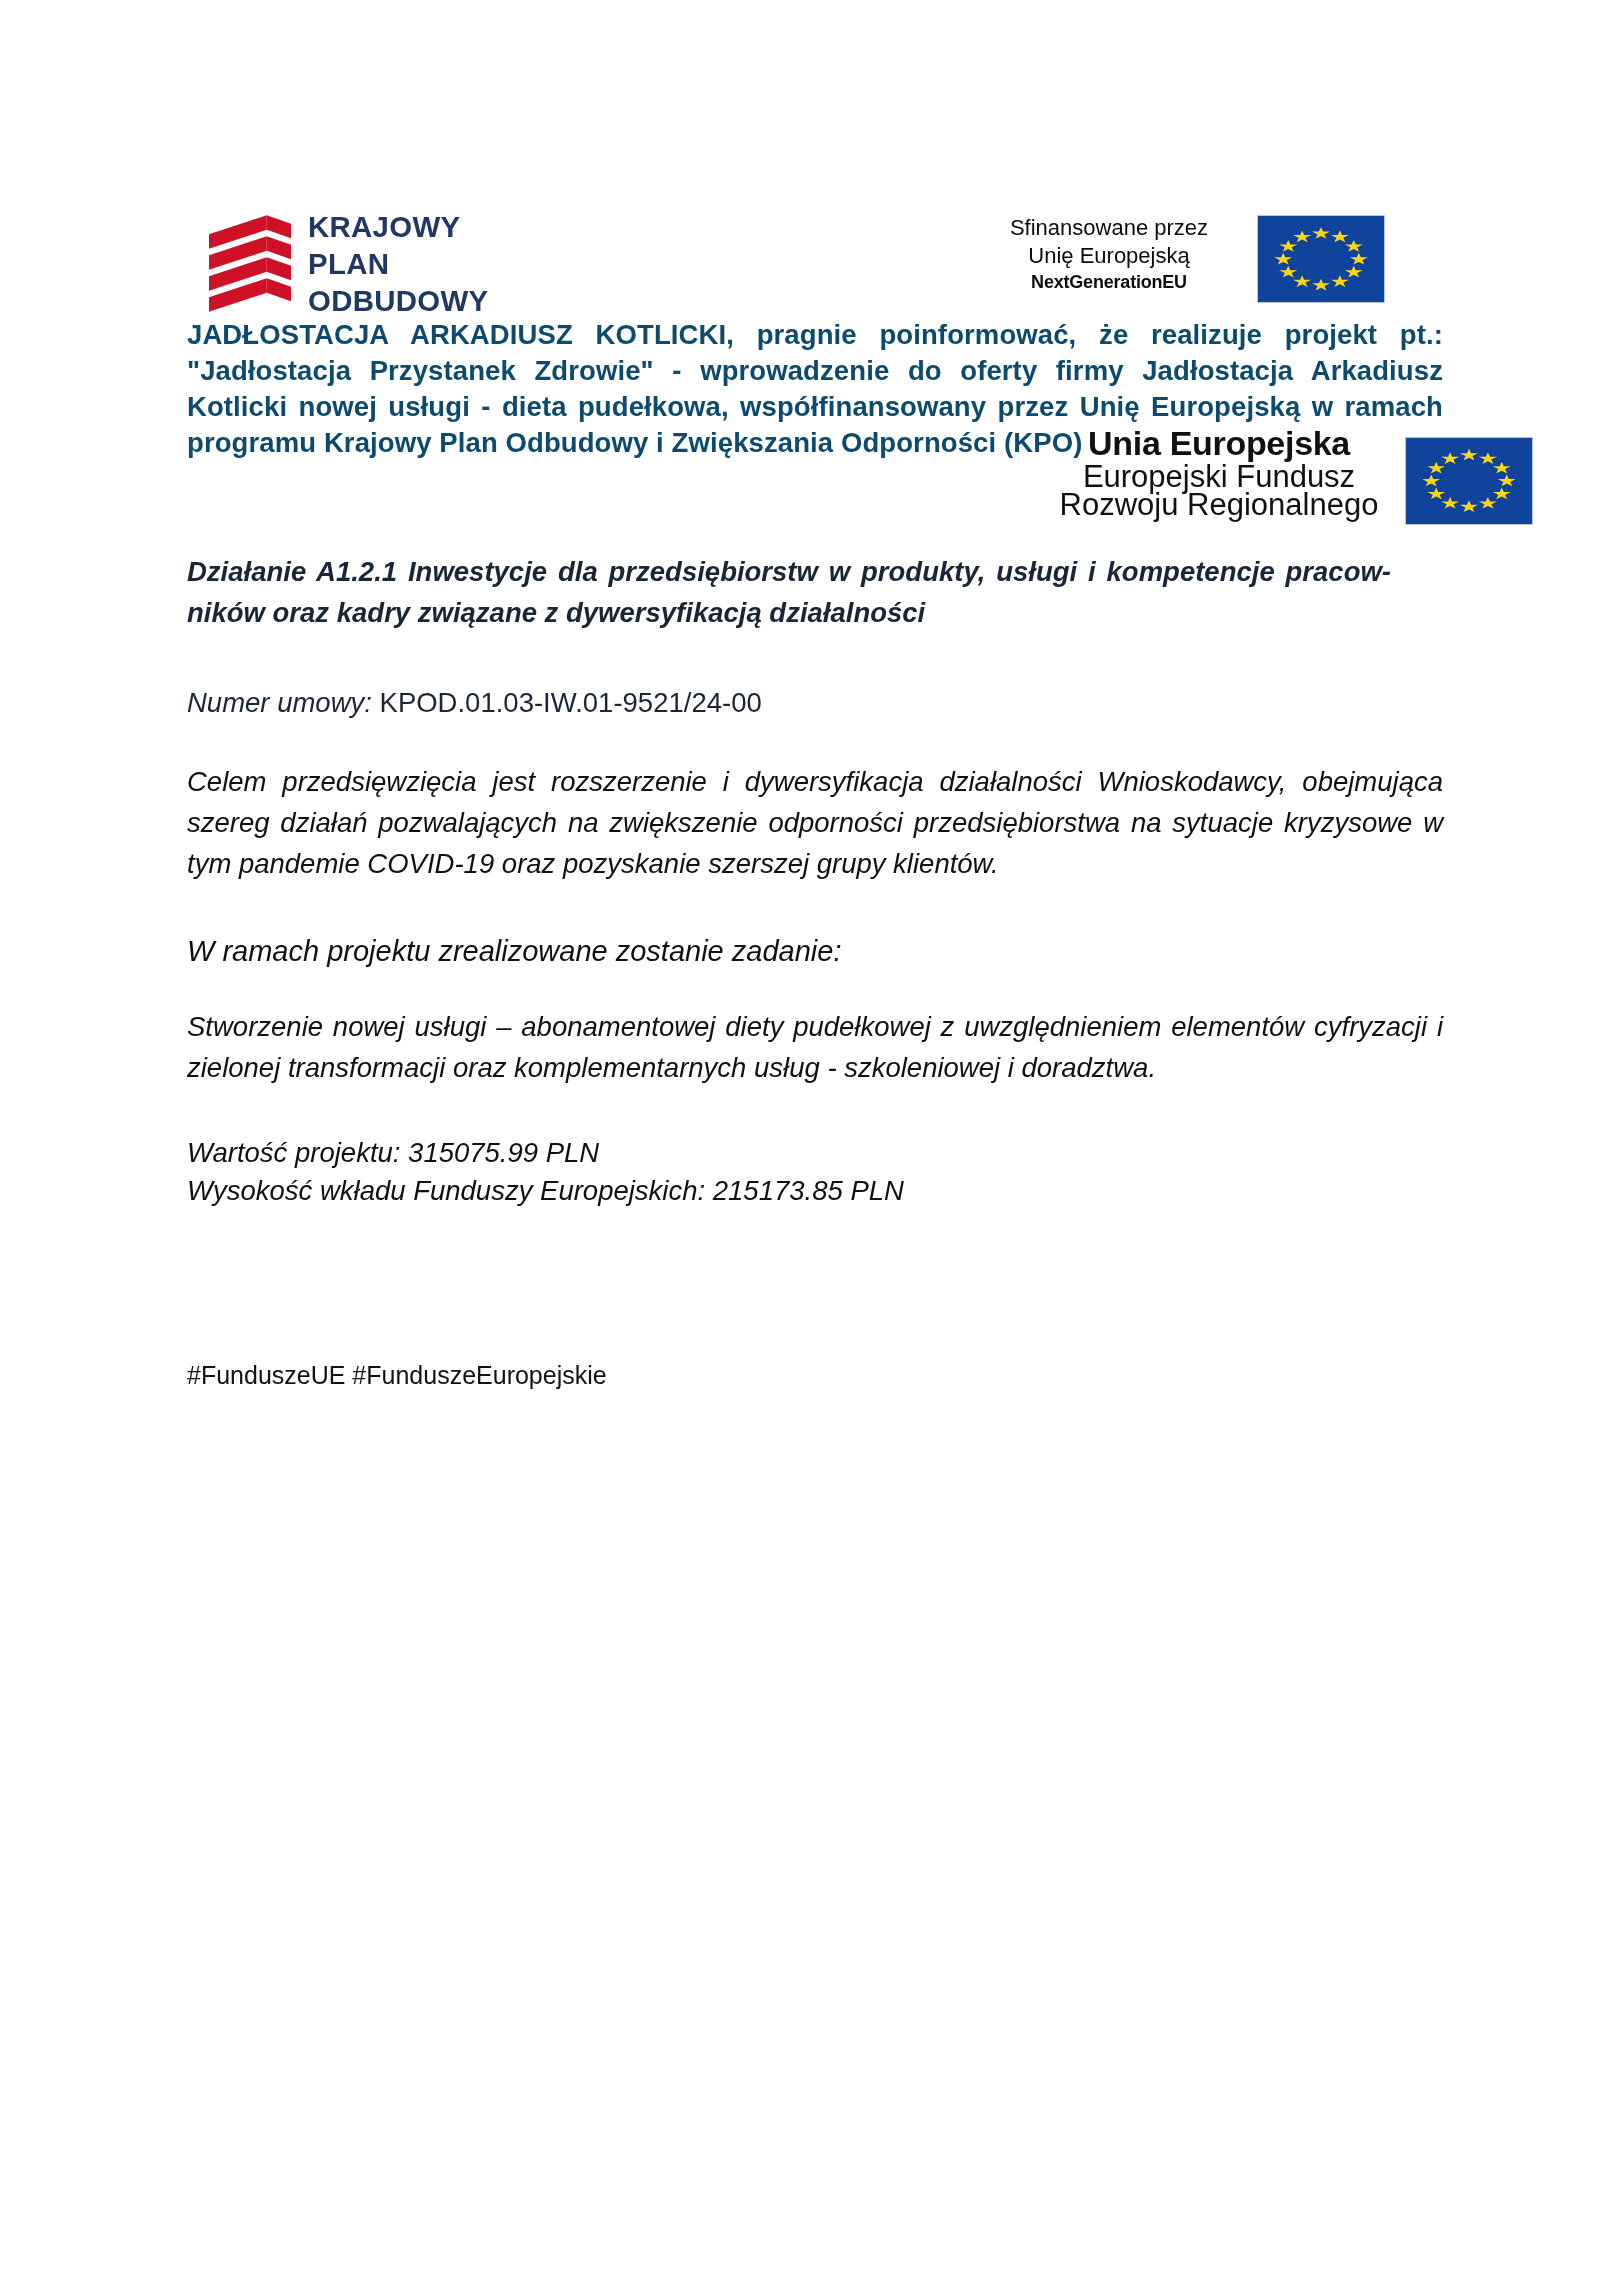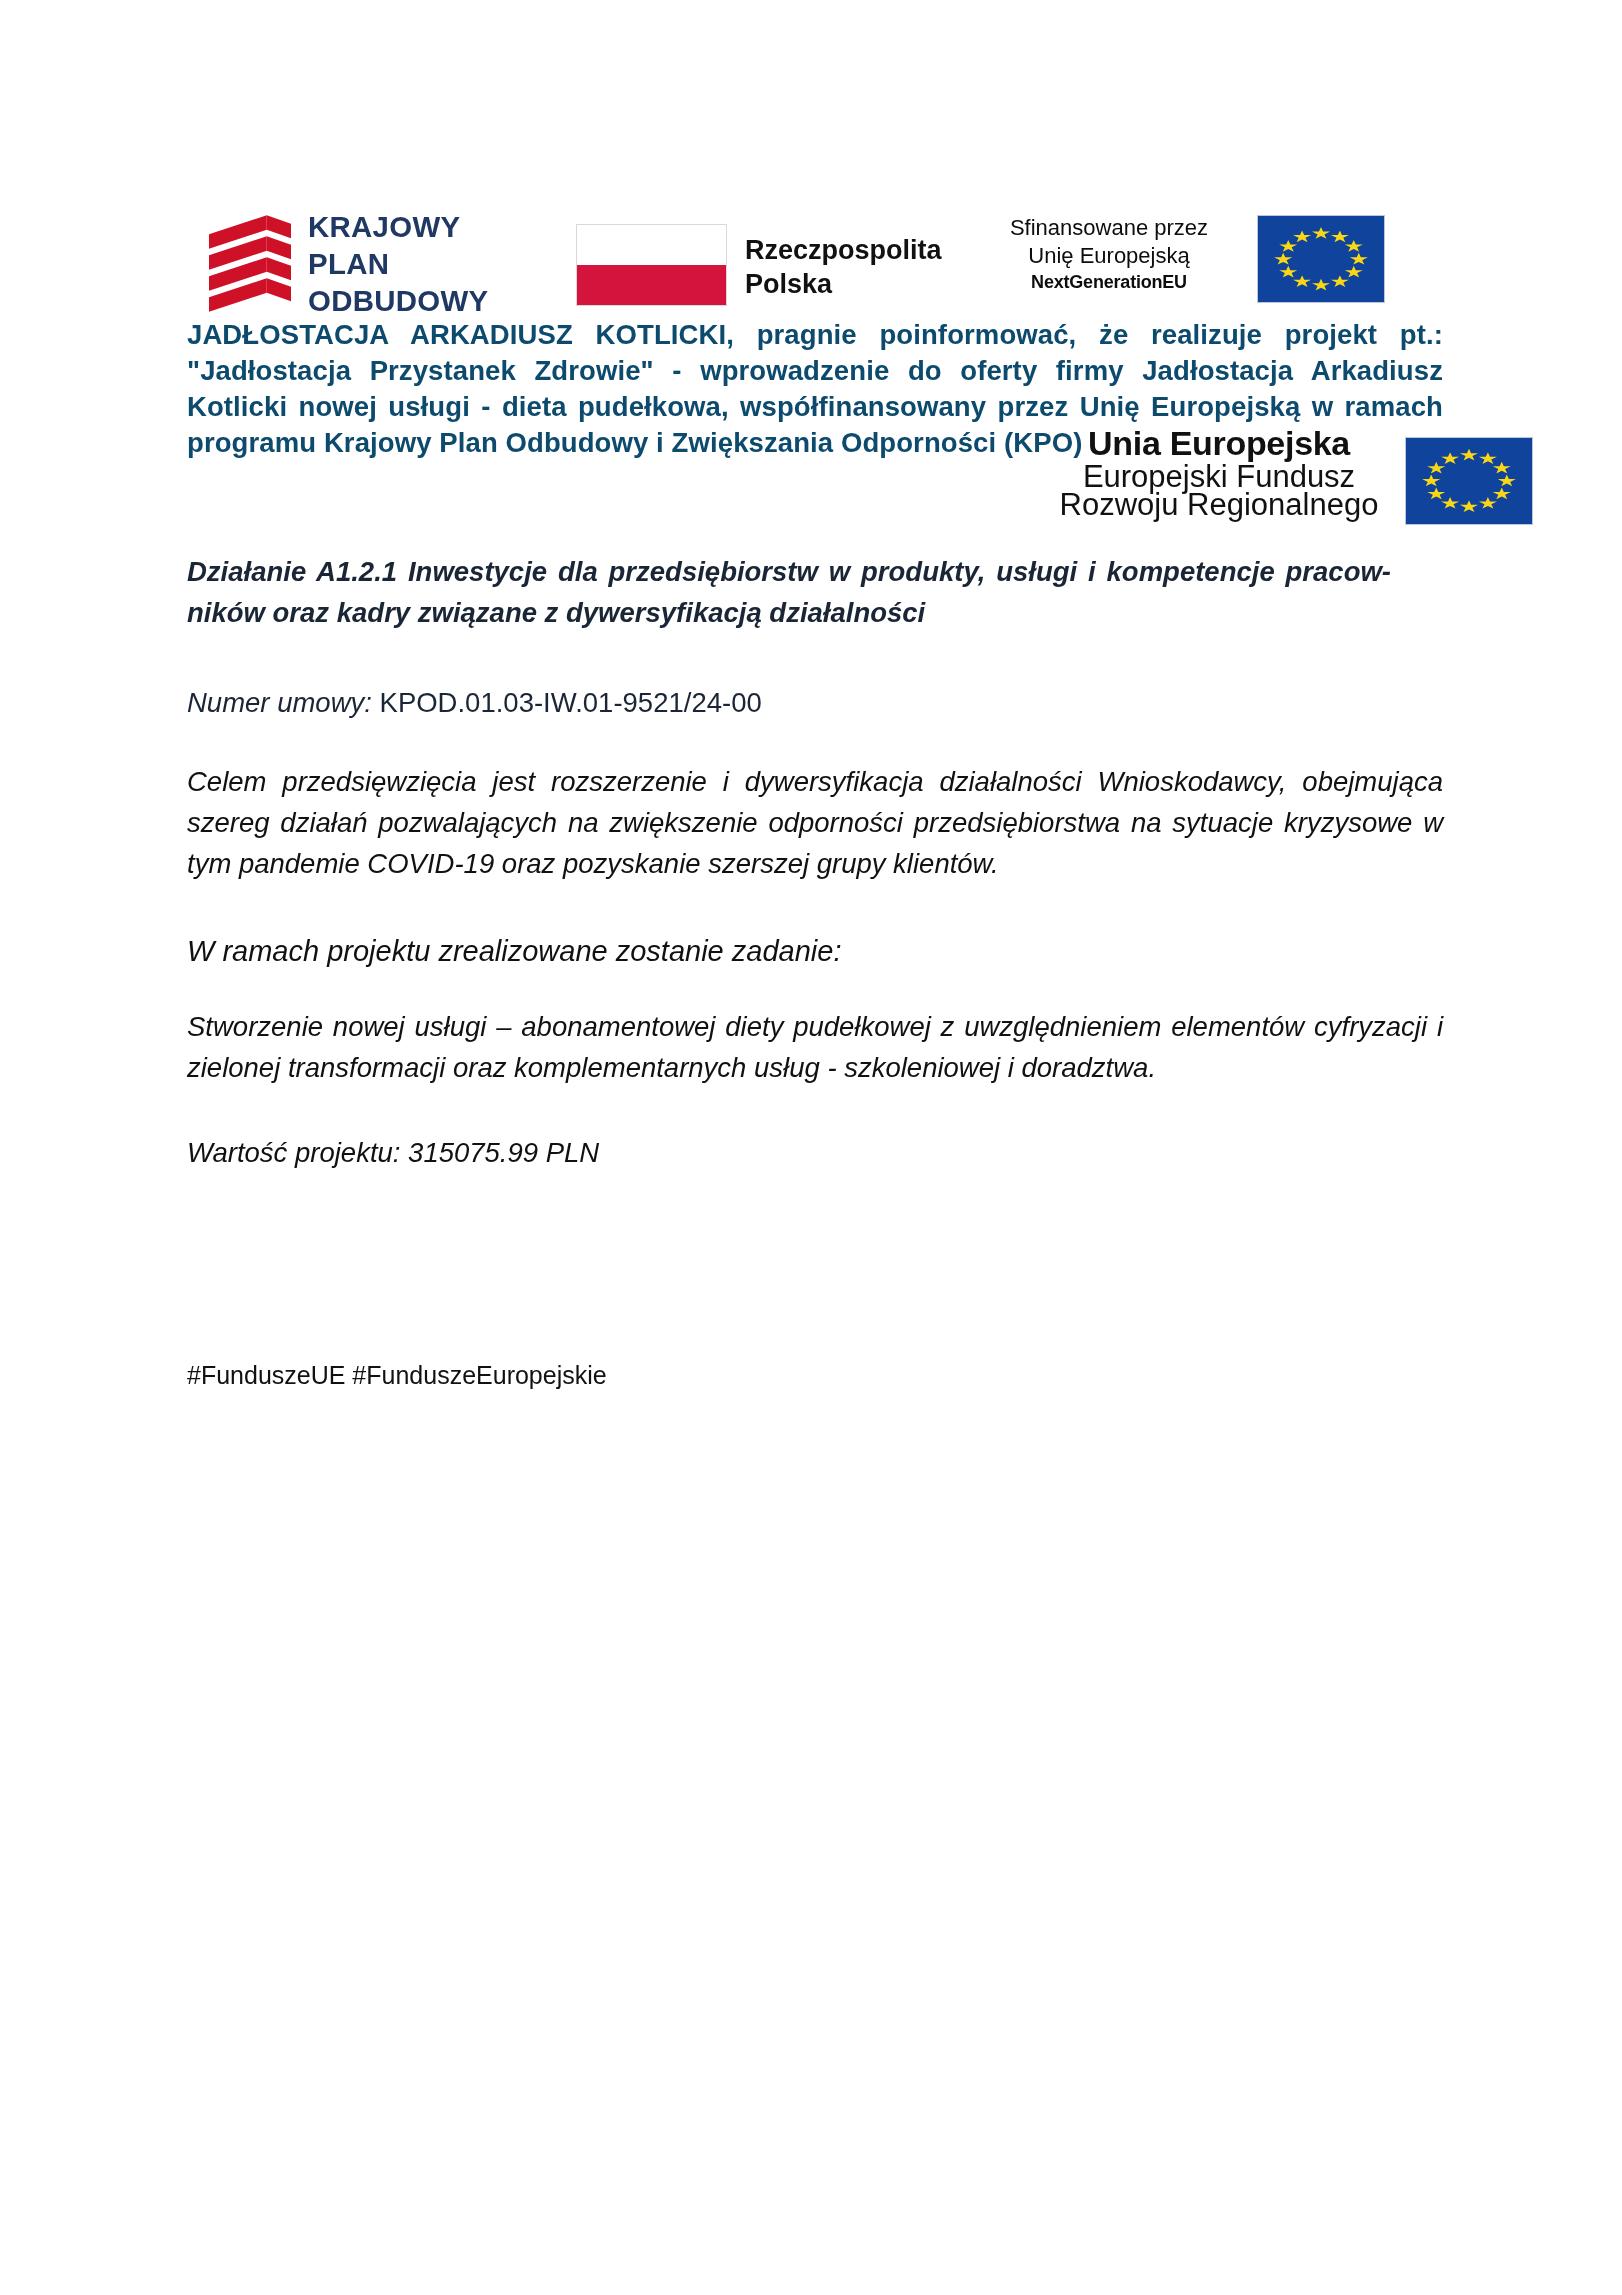--- a/index.html
+++ b/index.html
@@ -294,27 +294,20 @@
         <polygon points="88,101 125,114 125,136 88,123"></polygon>
       </g>
     </svg>
     <div class="kpo-words">
       <div>KRAJOWY</div>
       <div>PLAN</div>
       <div>ODBUDOWY</div>
     </div>
   </div>
 
-  <div class="pl-block">
-    <div class="pl-flag"></div>
-    <div class="pl-text">
-      <div>Rzeczpospolita</div>
-      <div>Polska</div>
-    </div>
-  </div>
 
   <div class="ngeu-block">
     <div class="ngeu-text">
       <div>Sfinansowane przez</div>
       <div>Unię Europejską</div>
       <div class="strong">NextGenerationEU</div>
     </div>
     <div class="eu-flag eu-flag-top" id="euFlagTop">
         <div class="star" style="left: 50%; top: 20%;"></div>
         <div class="star" style="left: 65%; top: 24.0192%;"></div>
@@ -363,17 +356,18 @@
   <p class="umowa"><span class="lbl">Numer umowy:</span><span class="val"> KPOD.01.03-IW.01-9521/24-00</span></p>
 
   <p class="para-cel">Celem przedsięwzięcia jest rozszerzenie i dywersyfikacja działalności Wnioskodawcy, obejmująca szereg działań pozwalających na zwiększenie odporności przedsiębiorstwa na sytuacje kryzysowe w tym pandemie COVID-19 oraz pozyskanie szerszej grupy klientów.</p>
 
   <p class="para-zadanie">W ramach projektu zrealizowane zostanie zadanie:</p>
 
   <p class="para-stworzenie">Stworzenie nowej usługi – abonamentowej diety pudełkowej z uwzględnieniem elementów cyfryzacji i zielonej transformacji oraz komplementarnych usług - szkoleniowej i doradztwa.</p>
 
   <div class="values">
     <div>Wartość projektu: 315075.99 PLN</div>
+    <div>Wysokość wkładu Funduszy Europejskich: 215173.85 PLN</div>
   </div>
 
   <p class="hashtags">#FunduszeUE #FunduszeEuropejskie</p>
 </div>
 
 
 </body></html>

